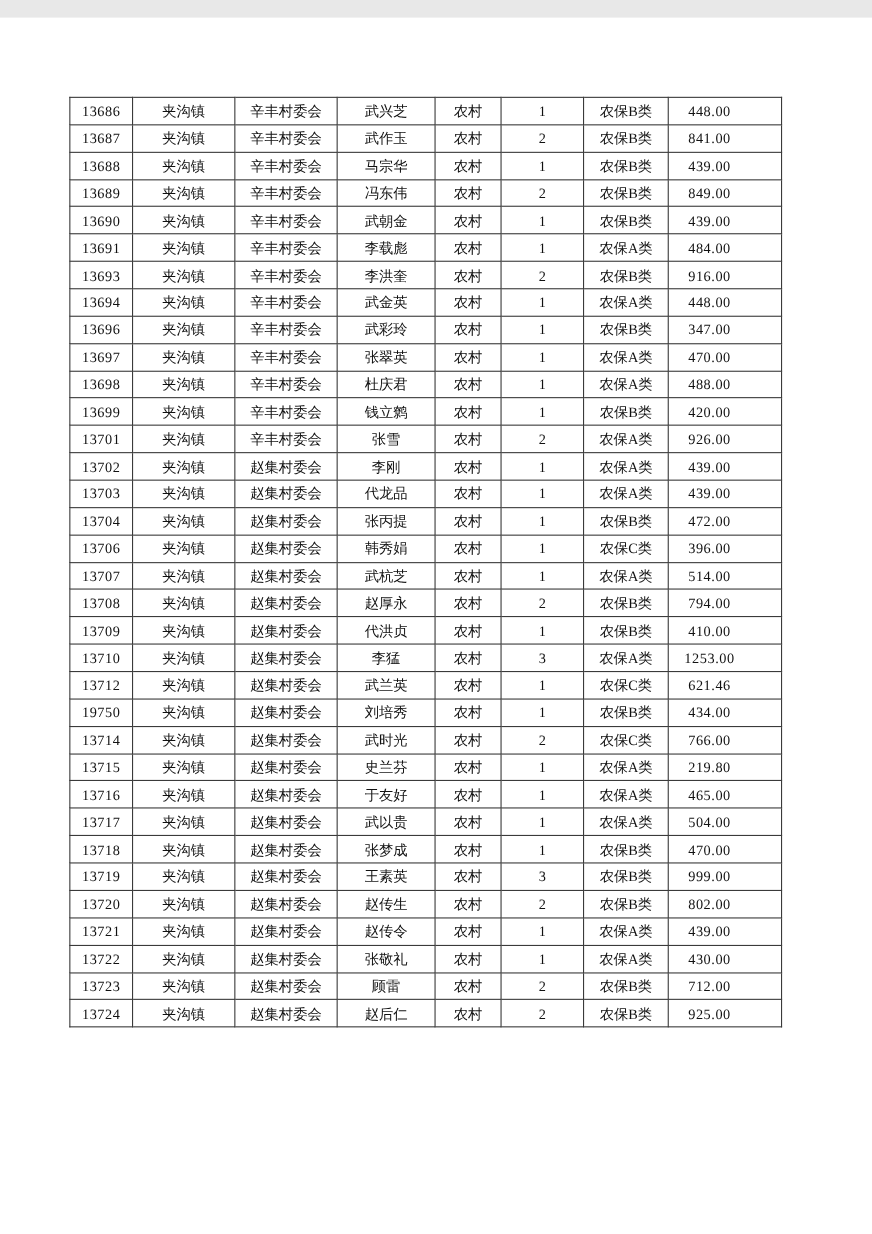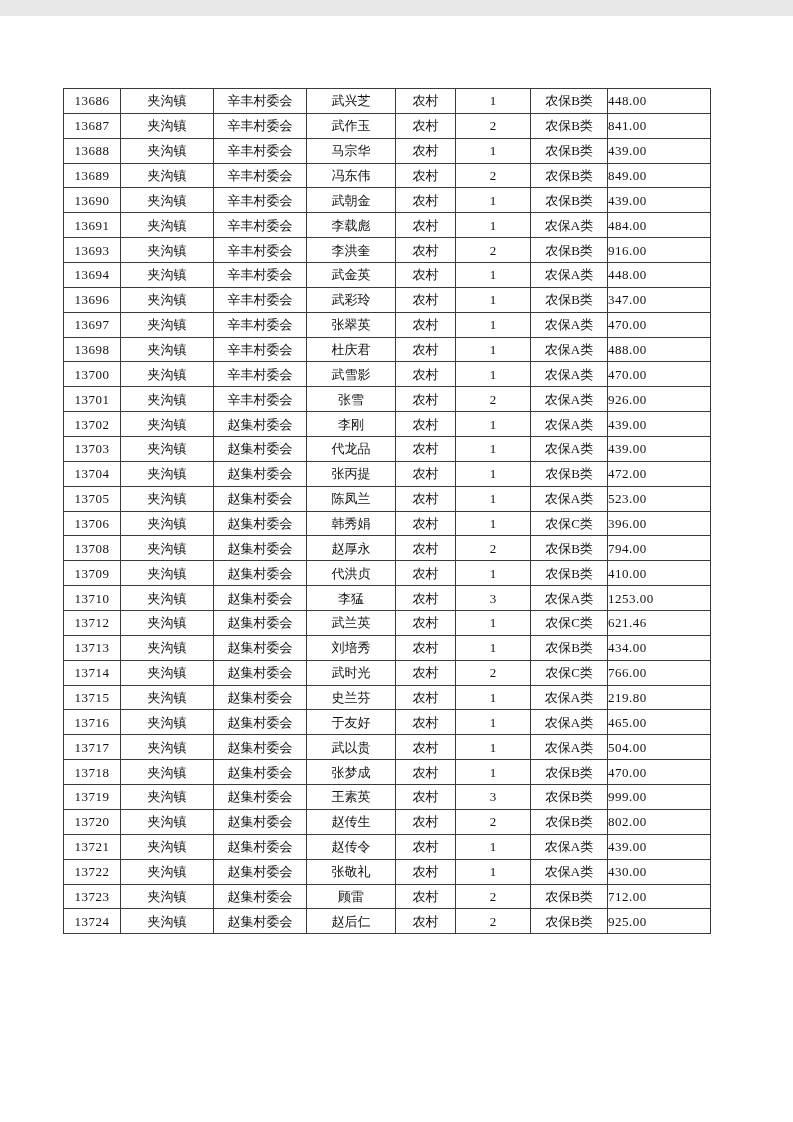--- a/index.html
+++ b/index.html
@@ -33,21 +33,21 @@
     color: #111;
     text-align: center;
     vertical-align: middle;
     white-space: nowrap;
     overflow: hidden;
     padding: 0;
     line-height: 1;
   }
   table.payments td.col-serial   { letter-spacing: 0.5px; }
   table.payments td.col-amount {
-    text-align: left;
+    text-align: center;
     padding-right: 28px;
     letter-spacing: 0.5px;
   }
 </style>
 </head>
 <body>
 
 <div class="page">
   <div class="sheet">
     <table class="payments">
@@ -166,28 +166,28 @@
             <td class="col-serial">13698</td>
             <td class="col-town">夹沟镇</td>
             <td class="col-village">辛丰村委会</td>
             <td class="col-name">杜庆君</td>
             <td class="col-residence">农村</td>
             <td class="col-count">1</td>
             <td class="col-category">农保A类</td>
             <td class="col-amount">488.00</td>
           </tr>
           <tr>
-            <td class="col-serial">13700</td>
-            <td class="col-town">夹沟镇</td>
-            <td class="col-village">辛丰村委会</td>
-            <td class="col-name">武雪影</td>
-            <td class="col-residence">农村</td>
-            <td class="col-count">1</td>
-            <td class="col-category">农保A类</td>
-            <td class="col-amount">470.00</td>
+            <td class="col-serial">13699</td>
+            <td class="col-town">夹沟镇</td>
+            <td class="col-village">辛丰村委会</td>
+            <td class="col-name">钱立鹩</td>
+            <td class="col-residence">农村</td>
+            <td class="col-count">1</td>
+            <td class="col-category">农保B类</td>
+            <td class="col-amount">420.00</td>
           </tr>
           <tr>
             <td class="col-serial">13701</td>
             <td class="col-town">夹沟镇</td>
             <td class="col-village">辛丰村委会</td>
             <td class="col-name">张雪</td>
             <td class="col-residence">农村</td>
             <td class="col-count">2</td>
             <td class="col-category">农保A类</td>
             <td class="col-amount">926.00</td>
@@ -214,42 +214,42 @@
           </tr>
           <tr>
             <td class="col-serial">13704</td>
             <td class="col-town">夹沟镇</td>
             <td class="col-village">赵集村委会</td>
             <td class="col-name">张丙提</td>
             <td class="col-residence">农村</td>
             <td class="col-count">1</td>
             <td class="col-category">农保B类</td>
             <td class="col-amount">472.00</td>
-          </tr>
-          <tr>
-            <td class="col-serial">13705</td>
-            <td class="col-town">夹沟镇</td>
-            <td class="col-village">赵集村委会</td>
-            <td class="col-name">陈凤兰</td>
-            <td class="col-residence">农村</td>
-            <td class="col-count">1</td>
-            <td class="col-category">农保A类</td>
-            <td class="col-amount">523.00</td>
           </tr>
           <tr>
             <td class="col-serial">13706</td>
             <td class="col-town">夹沟镇</td>
             <td class="col-village">赵集村委会</td>
             <td class="col-name">韩秀娟</td>
             <td class="col-residence">农村</td>
             <td class="col-count">1</td>
             <td class="col-category">农保C类</td>
             <td class="col-amount">396.00</td>
           </tr>
           <tr>
+            <td class="col-serial">13707</td>
+            <td class="col-town">夹沟镇</td>
+            <td class="col-village">赵集村委会</td>
+            <td class="col-name">武杭芝</td>
+            <td class="col-residence">农村</td>
+            <td class="col-count">1</td>
+            <td class="col-category">农保A类</td>
+            <td class="col-amount">514.00</td>
+          </tr>
+          <tr>
             <td class="col-serial">13708</td>
             <td class="col-town">夹沟镇</td>
             <td class="col-village">赵集村委会</td>
             <td class="col-name">赵厚永</td>
             <td class="col-residence">农村</td>
             <td class="col-count">2</td>
             <td class="col-category">农保B类</td>
             <td class="col-amount">794.00</td>
           </tr>
           <tr>
@@ -276,21 +276,21 @@
             <td class="col-serial">13712</td>
             <td class="col-town">夹沟镇</td>
             <td class="col-village">赵集村委会</td>
             <td class="col-name">武兰英</td>
             <td class="col-residence">农村</td>
             <td class="col-count">1</td>
             <td class="col-category">农保C类</td>
             <td class="col-amount">621.46</td>
           </tr>
           <tr>
-            <td class="col-serial">13713</td>
+            <td class="col-serial">19750</td>
             <td class="col-town">夹沟镇</td>
             <td class="col-village">赵集村委会</td>
             <td class="col-name">刘培秀</td>
             <td class="col-residence">农村</td>
             <td class="col-count">1</td>
             <td class="col-category">农保B类</td>
             <td class="col-amount">434.00</td>
           </tr>
           <tr>
             <td class="col-serial">13714</td>

